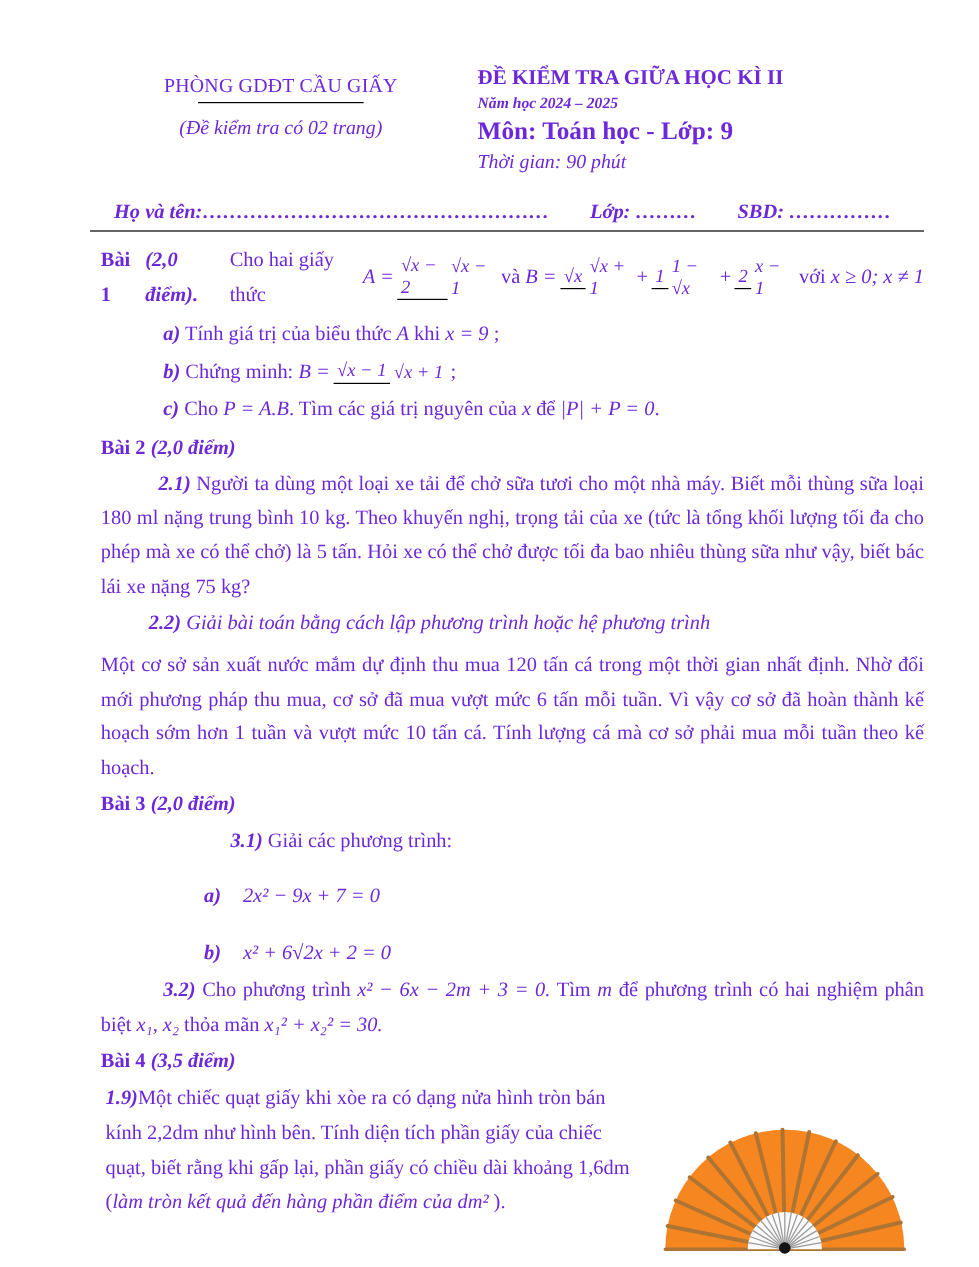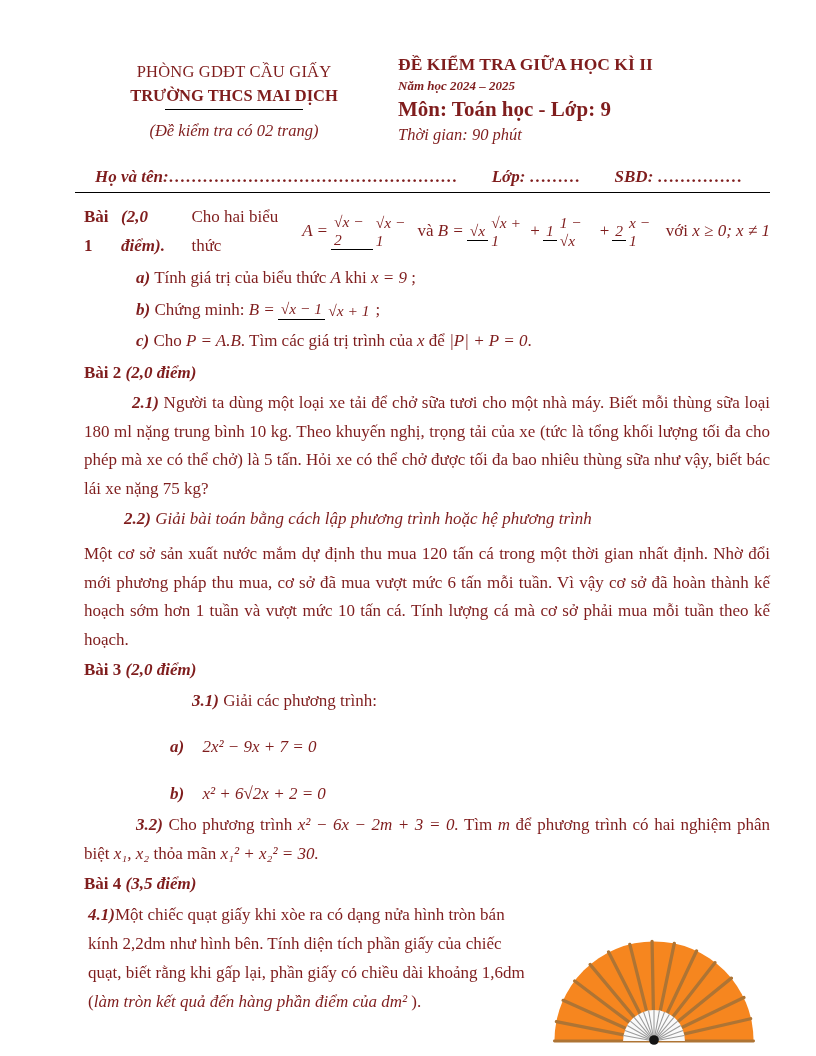--- a/index.html
+++ b/index.html
@@ -1,18 +1,18 @@
 <!DOCTYPE html>
 <html lang="vi"><head>
 <meta charset="utf-8">
 <style>
   html,body{margin:0;padding:0;background:#e8e8e8;}
   .page{
     width:816px;height:1056px;margin:0 auto;background:#ffffff;
-    font-family:"Liberation Serif","DejaVu Serif",serif;color:#7f1d1d;
+    font-family:"Liberation Serif","DejaVu Serif",serif;color:#6d28d9;
     box-sizing:border-box;padding:54px 46px 0 84px;overflow:hidden;
   }
   
   .header{display:flex;align-items:flex-start;}
   .header-left{width:300px;text-align:center;padding-top:8px;}
   .header-right{width:330px;margin-left:14px;}
   .dept{font-size:16.5px;letter-spacing:.2px;}
   .school{font-size:16.5px;font-weight:bold;margin-top:4px;}
   .school-underline{width:138px;border-top:1.6px solid #000;margin:3px auto 0;}
   .exam-note{font-style:italic;font-size:16.5px;margin-top:11px;}
@@ -52,21 +52,20 @@
   .b4-fig{flex:1;display:flex;justify-content:center;align-items:flex-start;padding-top:12px;}
 </style>
 </head>
 <body>
 
 <div class="page">
 
   <div class="header">
     <div class="header-left">
       <div class="dept">PHÒNG GDĐT CẦU GIẤY</div>
-      <div class="school">TRƯỜNG THCS MAI DỊCH</div>
       <div class="school-underline"></div>
       <div class="exam-note">(Đề kiểm tra có 02 trang)</div>
     </div>
     <div class="header-right">
       <div class="exam-title">ĐỀ KIỂM TRA GIỮA HỌC KÌ II</div>
       <div class="exam-year">Năm học 2024 – 2025</div>
       <div class="exam-subject">Môn: Toán học - Lớp: 9</div>
       <div class="exam-time">Thời gian: 90 phút</div>
     </div>
   </div>
@@ -75,21 +74,21 @@
     <span>Họ và tên:……………………………………………</span>
     <span>Lớp: ………</span>
     <span>SBD: ……………</span>
   </div>
 
   <div class="bodytext">
 
     <div class="eqrow sec-head" style="margin-top:10px;">
       <span class="b">Bài 1</span>&nbsp;
       <span class="bi">(2,0 điểm).</span>&nbsp;
-      <span>Cho hai biểu thức</span>&nbsp;
+      <span>Cho hai giấy thức</span>&nbsp;
       <span class="math">A =</span>
       <span class="frac">
           <span class="num">√x − 2</span>
           <span class="den">√x − 1</span>
         </span>
       <span>và</span>&nbsp;
       <span class="math">B =</span>
       <span class="frac">
           <span class="num">√x</span>
           <span class="den">√x + 1</span>
@@ -124,21 +123,21 @@
       <span class="frac">
           <span class="num">√x − 1</span>
           <span class="den">√x + 1</span>
         </span>
       <span>;</span>
     </div>
 
     <div class="indent1" style="margin-top:3px;">
       <span class="bi">c)</span>
       <span>Cho</span>
-      <span class="math">P = A.B</span><span>. Tìm các giá trị trình của</span>
+      <span class="math">P = A.B</span><span>. Tìm các giá trị nguyên của</span>
       <span class="math">x</span>
       <span>để</span>
       <span class="math">|P| + P = 0</span><span>.</span>
     </div>
 
     <div class="sec-head" style="margin-top:3px;">
       <span class="b">Bài 2</span>
       <span class="bi">(2,0 điểm)</span>
     </div>
     <div class="para">
@@ -179,21 +178,21 @@
       <span>thỏa mãn</span>
       <span class="math">x₁² + x₂² = 30.</span>
     </div>
 
     <div class="sec-head">
       <span class="b">Bài 4</span>
       <span class="bi">(3,5 điểm)</span>
     </div>
     <div class="b4-wrap">
       <div class="b4-text">
-        <span class="bi">4.1)</span><span>Một chiếc quạt giấy khi xòe ra có dạng nửa hình tròn bán kính 2,2dm như hình bên. Tính diện tích phần giấy của chiếc quạt, biết rằng khi gấp lại, phần giấy có chiều dài khoảng 1,6dm (</span><span class="i">làm tròn kết quả đến hàng phần điểm của dm²</span><span> ).</span>
+        <span class="bi">1.9)</span><span>Một chiếc quạt giấy khi xòe ra có dạng nửa hình tròn bán kính 2,2dm như hình bên. Tính diện tích phần giấy của chiếc quạt, biết rằng khi gấp lại, phần giấy có chiều dài khoảng 1,6dm (</span><span class="i">làm tròn kết quả đến hàng phần điểm của dm²</span><span> ).</span>
       </div>
       <div class="b4-fig">
         <svg width="232" height="138" viewBox="0 0 240 142" aria-hidden="true">
 
           <path d="M 17 132 A 103 103 0 0 1 223 132 Z" stroke="none" fill="#F6861F"></path>
 
           <g stroke-width="3.4" stroke-linecap="round" stroke="#AE7434">
             <line x1="120" y1="132" x2="220" y2="109"></line>
             <line x1="120" y1="132" x2="213" y2="87"></line>
             <line x1="120" y1="132" x2="200" y2="67"></line>

